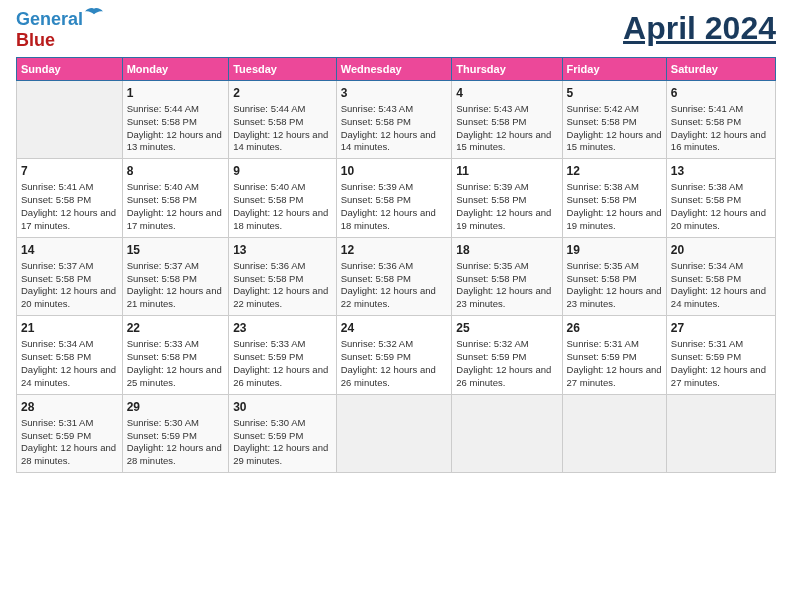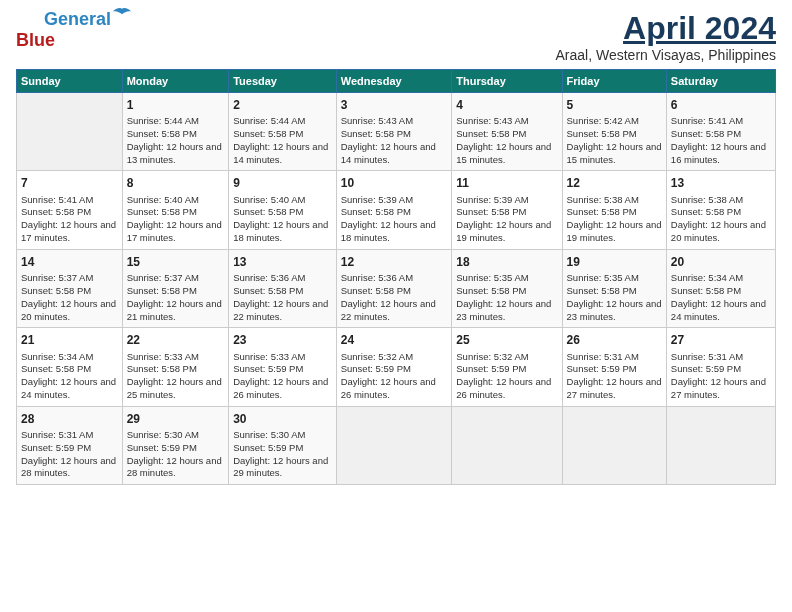--- a/index.html
+++ b/index.html
@@ -26,21 +26,20 @@
       align-items: center;
     }
     .logo-text {
       font-size: 18px;
       font-weight: bold;
       color: #1a3a5c;
       line-height: 1.1;
     }
     .logo-text span {
       color: #2e86c1;
-      margin-left: 28px;
     }
     .logo-icon {
       width: 18px;
       height: 18px;
       margin-left: 2px;
       margin-top: -8px;
     }
     .title-block {
       text-align: right;
     }
@@ -53,21 +52,21 @@
     .subtitle {
       font-size: 14px;
       color: #333;
     }
     table {
       width: 100%;
       border-collapse: collapse;
       font-size: 10px;
     }
     thead tr th {
-      background-color: #0f766e;
+      background-color: #ec4899;
       color: #fff;
       padding: 5px 4px;
       text-align: left;
       font-size: 11px;
       font-weight: bold;
       border: 1px solid #2e6da4;
     }
     tbody tr td {
       vertical-align: top;
       padding: 4px 4px;
@@ -107,21 +106,20 @@
             <span>General</span><svg class="logo-icon" viewBox="0 0 20 20">
                 <path d="M10 2 C12 0, 18 2, 20 5 C16 4, 13 6, 10 8 C7 6, 4 4, 0 5 C2 2, 8 0, 10 2Z" fill="#2e86c1"></path>
               </svg>
           </span>
         </div>
         <div style="font-size:18px;font-weight:bold;color:#b91c1c;">Blue</div>
       </div>
     </div>
     <div class="title-block">
       <div class="main-title">April 2024</div>
-      <div class="subtitle">Araal, Western Visayas, Philippines</div>
     </div>
   </div>
 
   <table>
     <thead>
       <tr>
       <th>Sunday</th>
           <th>Monday</th>
           <th>Tuesday</th>
           <th>Wednesday</th>

